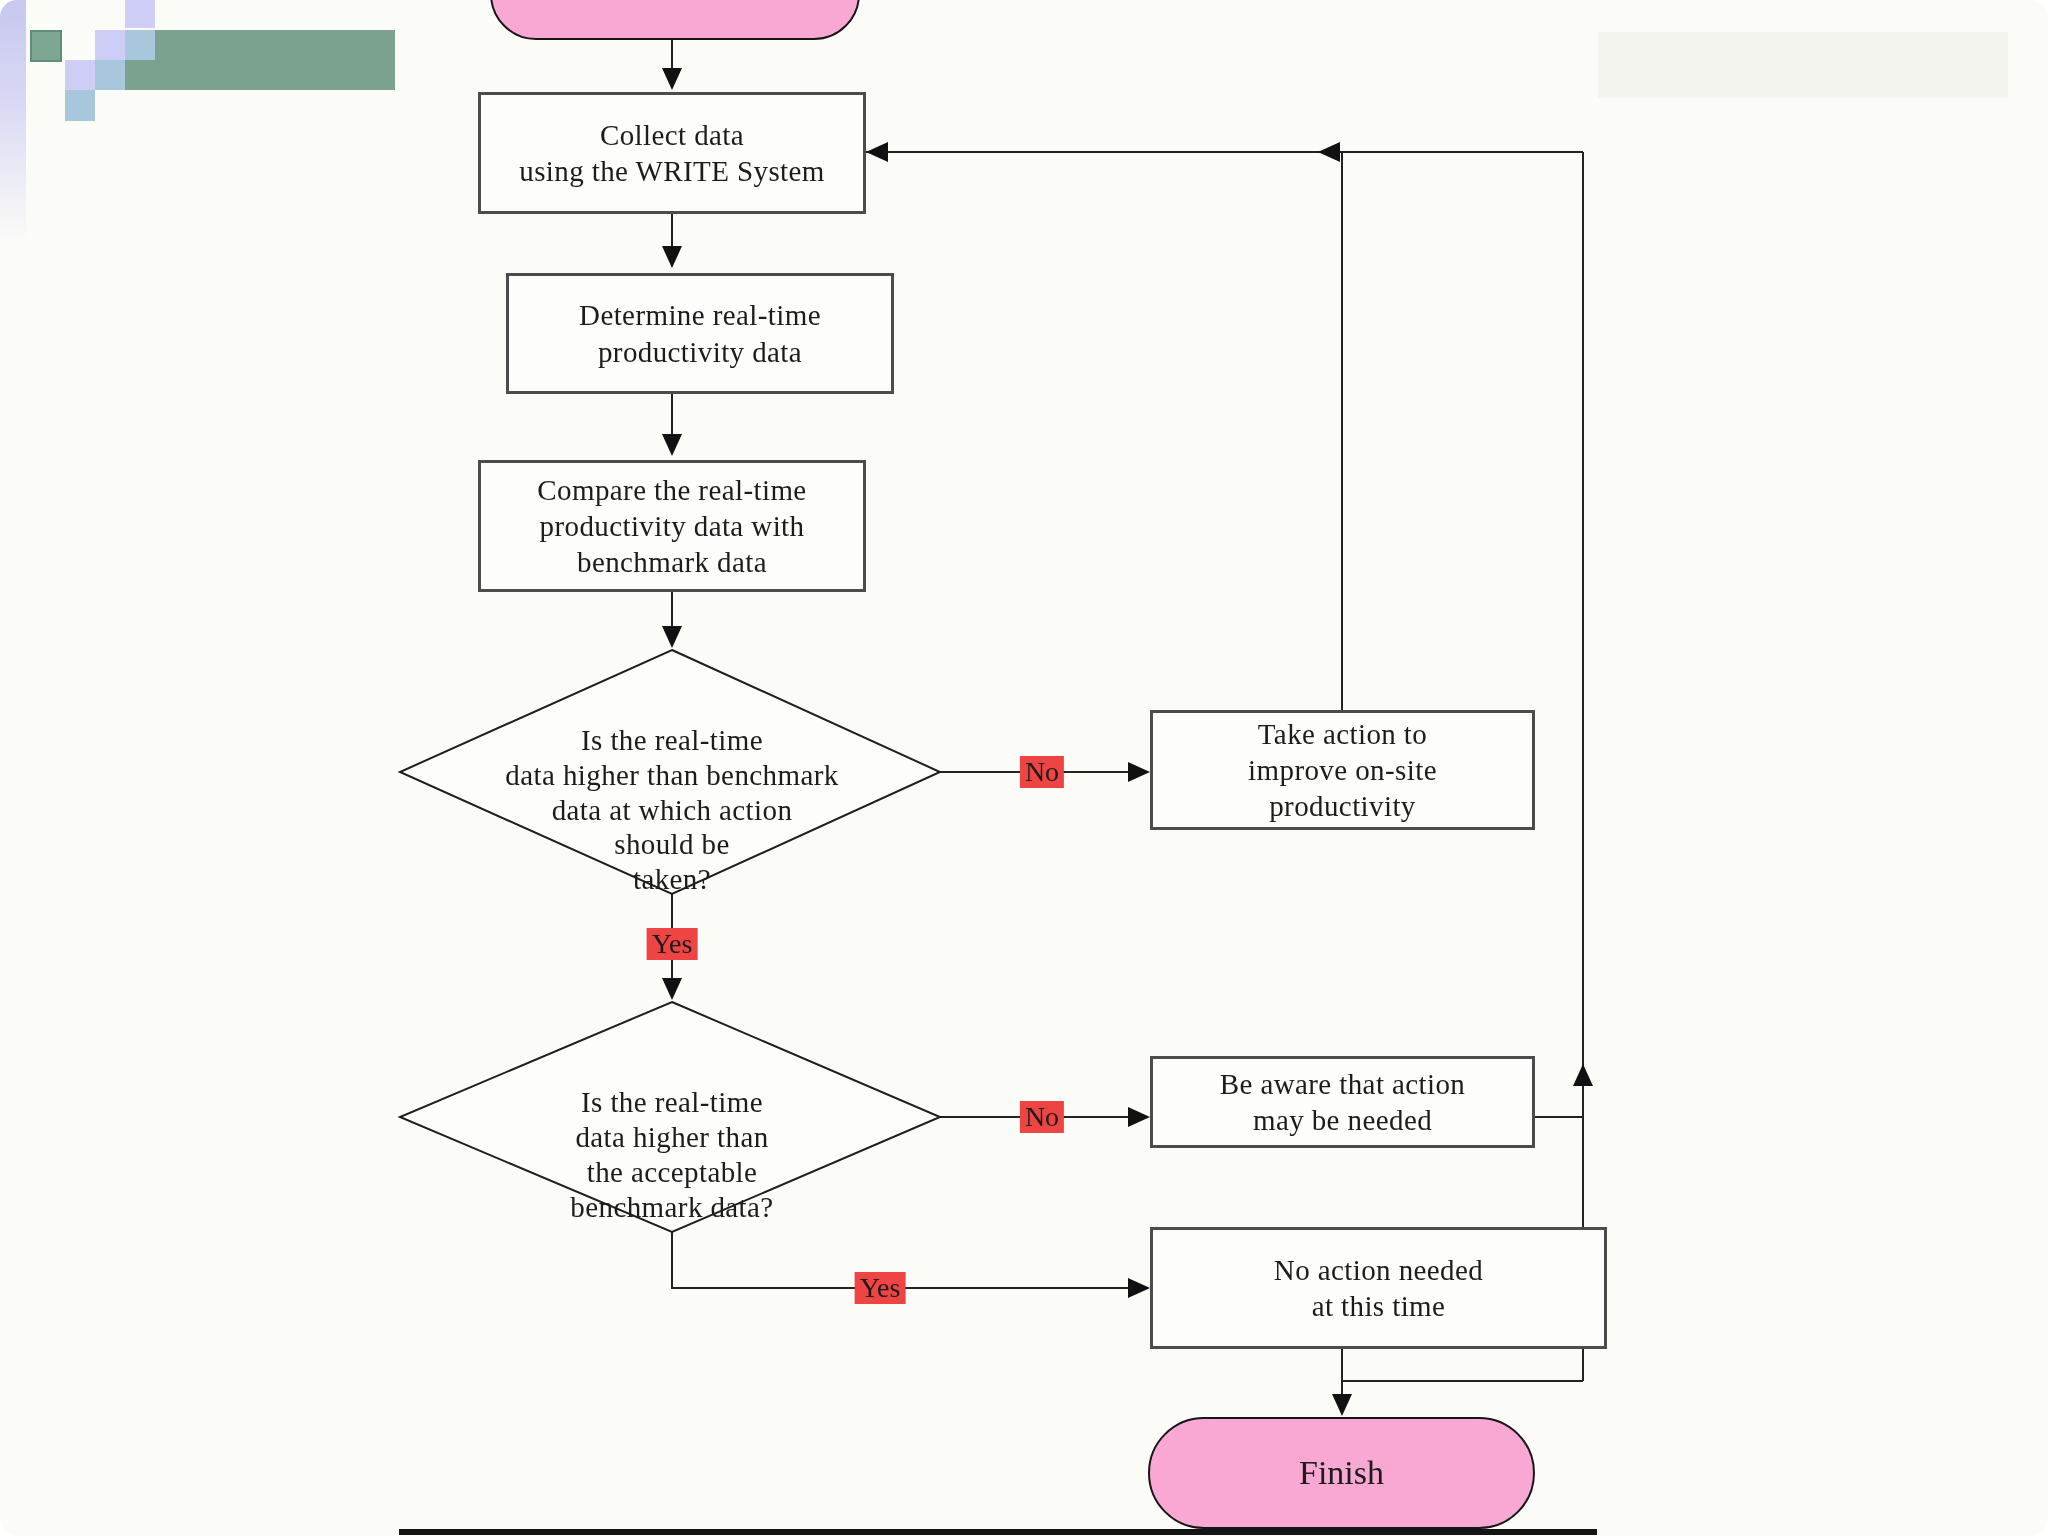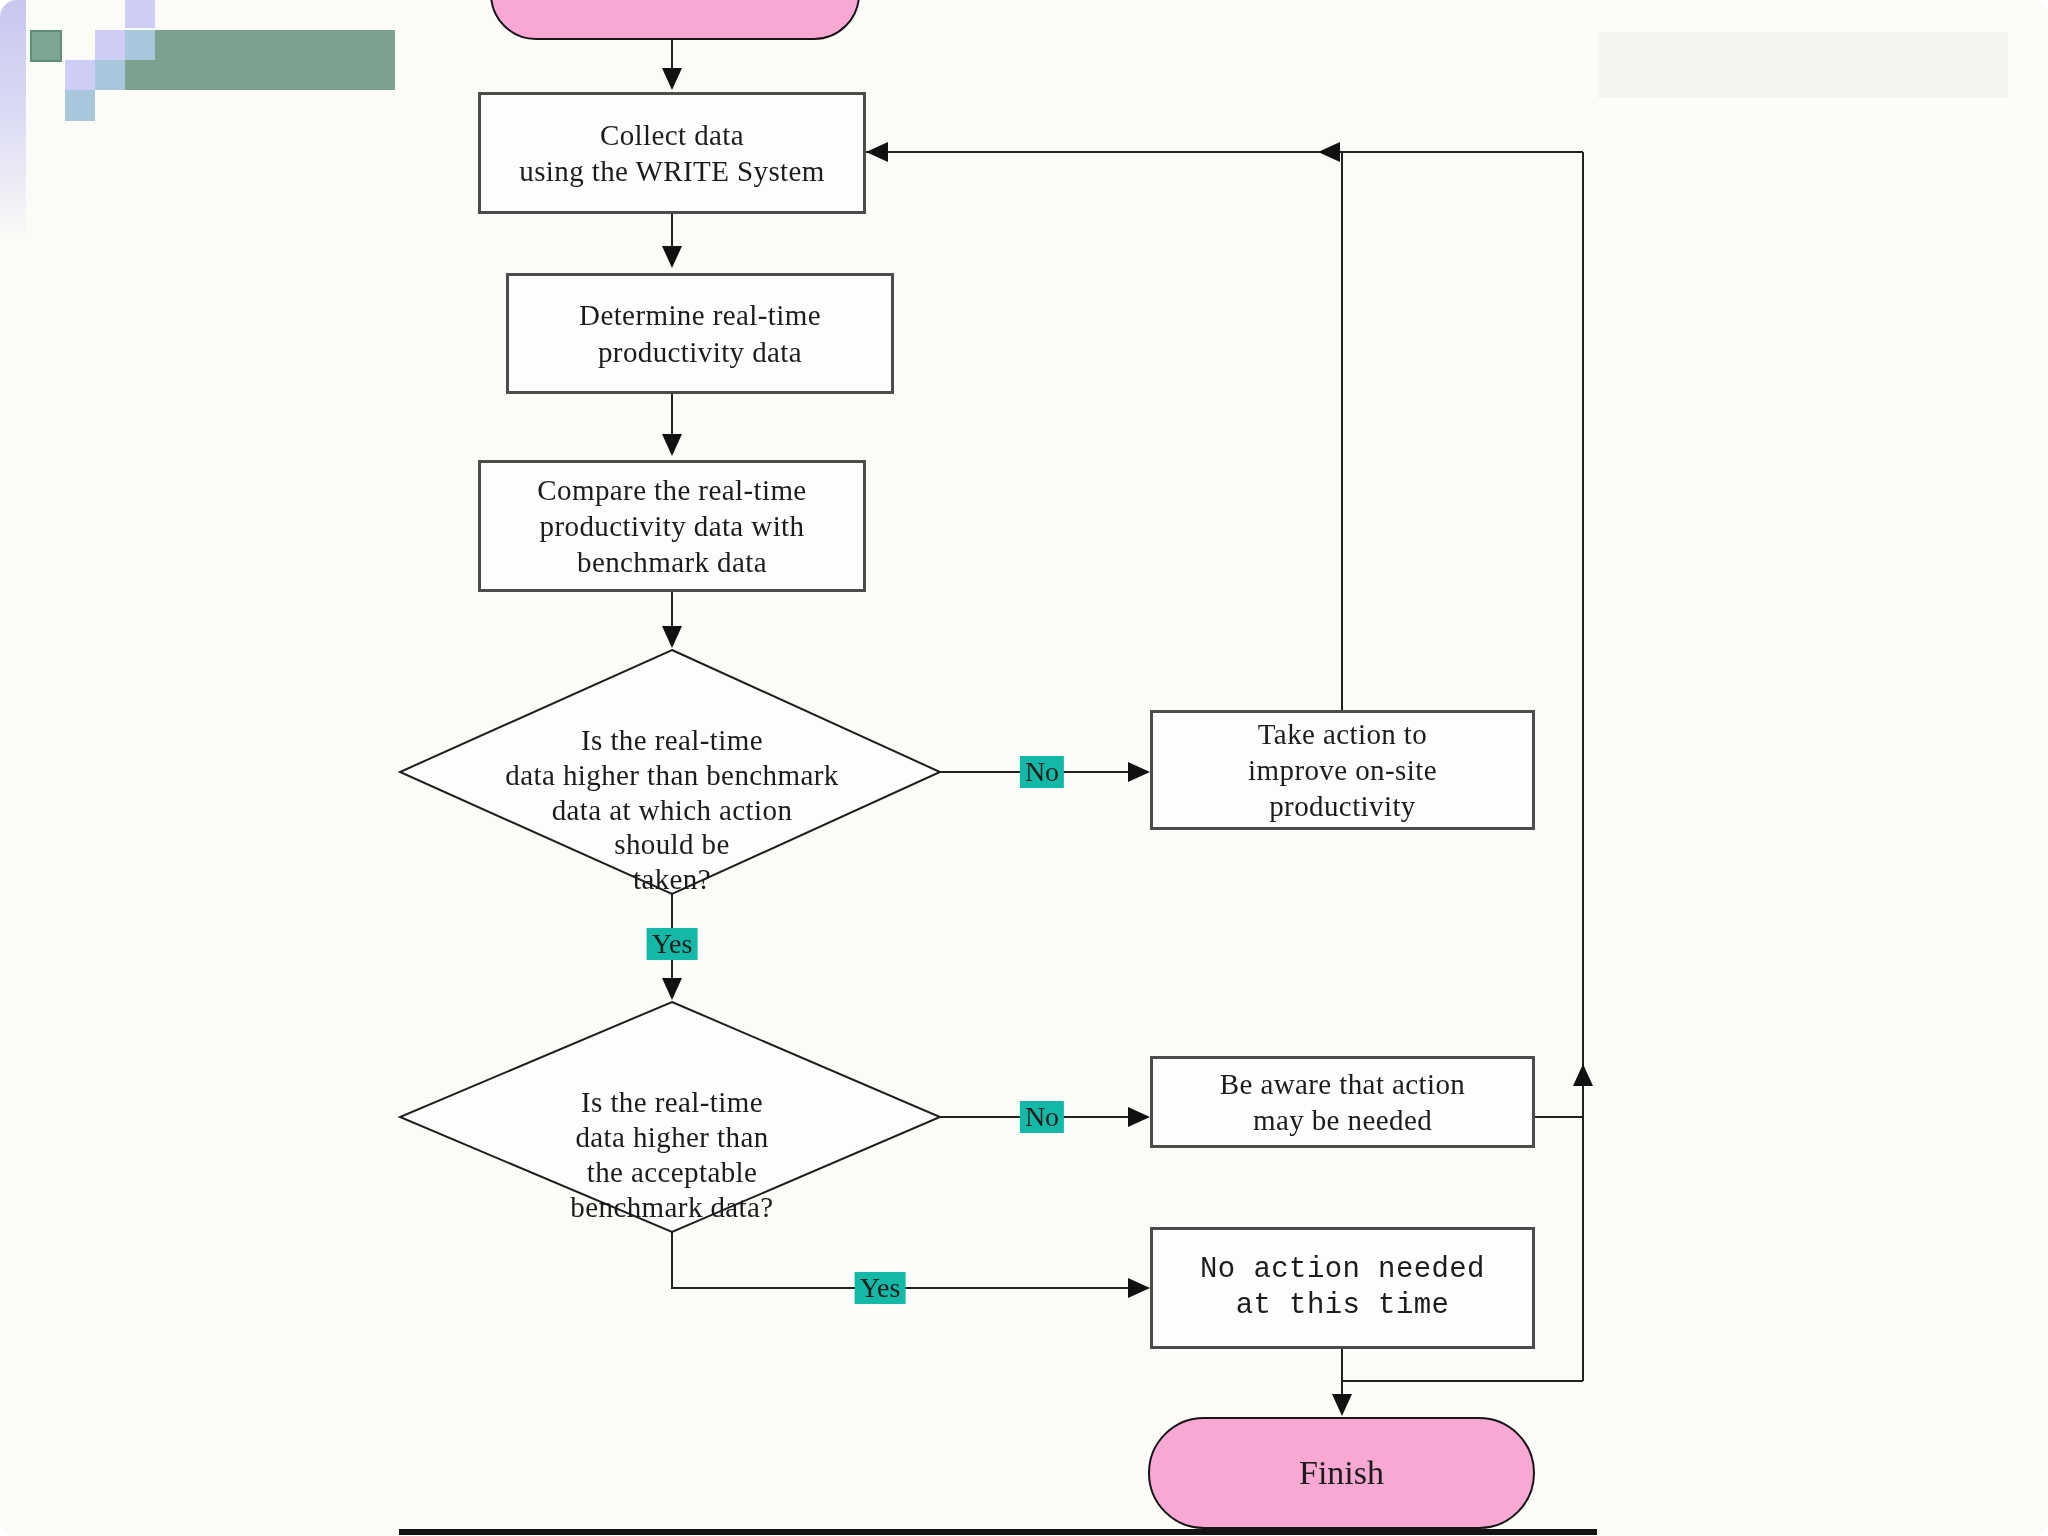--- a/index.html
+++ b/index.html
@@ -39,21 +39,21 @@
     display:flex;align-items:center;justify-content:center;
     text-align:center;
     font-size:29px;line-height:1.2;
     letter-spacing:0.4px;
     white-space:pre-line;
     margin-top:37px;
   }
   .edge-label{
     position:absolute;
     transform:translate(-50%,-50%);
-    background:#14b8a6;
+    background:#ef4444;
     padding:0 5px;
     font-size:28px;
   }
   svg.overlay{position:absolute;left:0;top:0;}
   .bottom-rule{position:absolute;background:#141414;}
 </style>
 </head>
 <body>
 
 <div class="slide">
@@ -161,21 +161,21 @@
     <span class="node-text">Take action to
 improve on-site
 productivity</span>
   </div>
 
   <div class="node" style="left:1150px;top:1056px;width:385px;height:92px;">
     <span class="node-text">Be aware that action
 may be needed</span>
   </div>
 
-  <div class="node" style="left:1150px;top:1227px;width:385px;height:122px;font-family:Liberation Mono, monospace;">
+  <div class="node" style="left:1150px;top:1227px;width:457px;height:122px;">
     <span class="node-text">No action needed
 at this time</span>
   </div>
 
   <div class="terminator" style="left:1148px;top:1417px;width:387px;height:112px;border-radius:58px;font-size:34px;">
     <span class="node-text">Finish</span>
   </div>
 
   <div class="edge-label" style="left:1042px;top:772px;">No</div>
   <div class="edge-label" style="left:672px;top:944px;">Yes</div>

